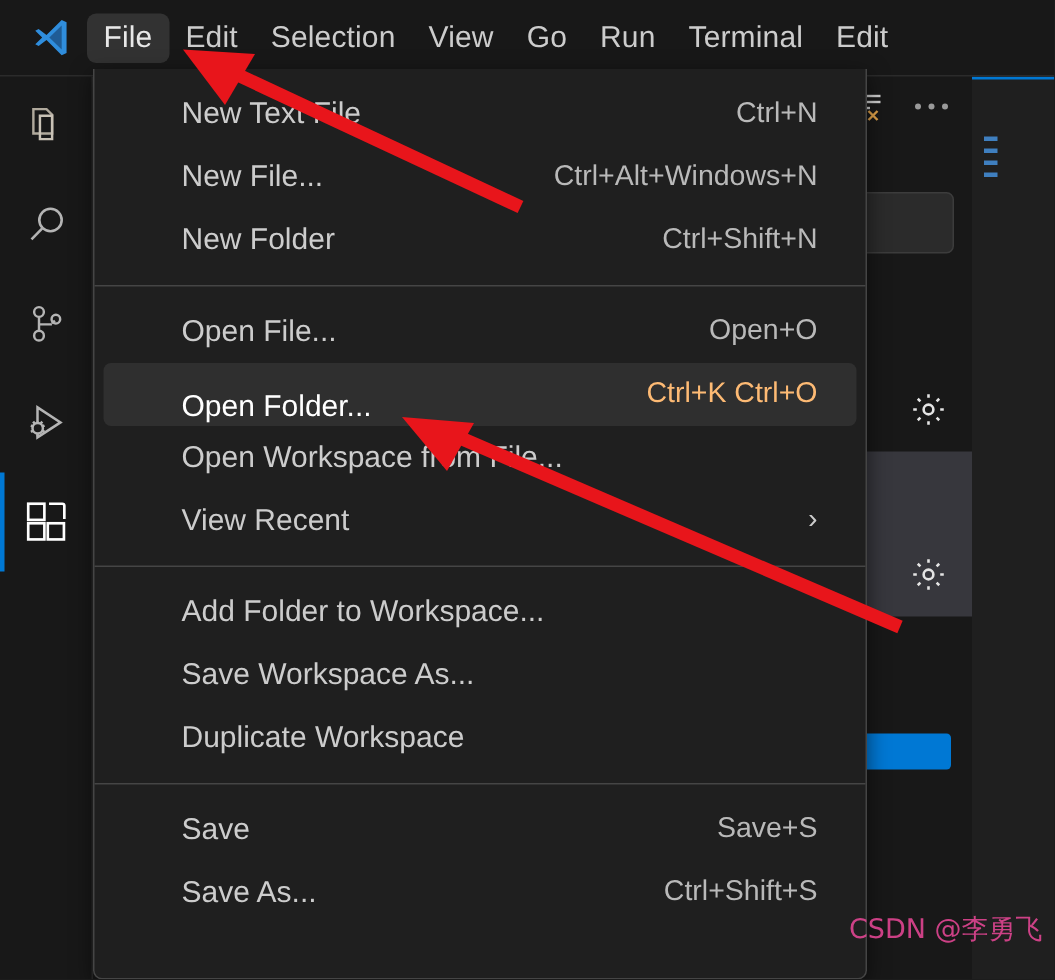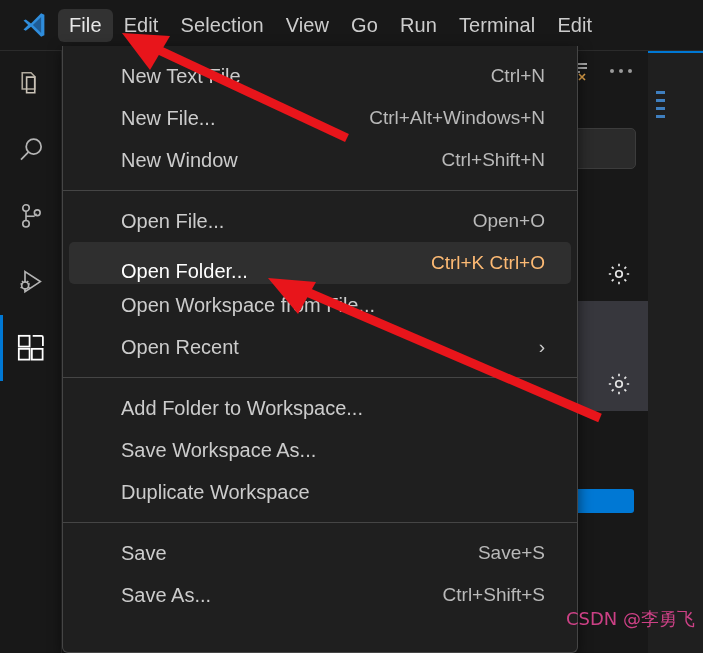--- a/index.html
+++ b/index.html
@@ -267,41 +267,41 @@
     <div class="mgroup">
       <div class="mitem">
         <span class="label">New Text File</span>
         <span class="key">Ctrl+N</span>
       </div>
       <div class="mitem">
         <span class="label">New File...</span>
         <span class="key">Ctrl+Alt+Windows+N</span>
       </div>
       <div class="mitem">
-        <span class="label">New Window</span>
+        <span class="label">New Folder</span>
         <span class="key">Ctrl+Shift+N</span>
       </div>
     </div>
 
     <div class="msep"></div>
 
     <div class="mgroup">
       <div class="mitem">
         <span class="label">Open File...</span>
         <span class="key">Open+O</span>
       </div>
       <div class="mitem highlight">
         <span class="label">Open Folder...</span>
         <span class="key">Ctrl+K Ctrl+O</span>
       </div>
       <div class="mitem">
         <span class="label">Open Workspace from File...</span>
       </div>
       <div class="mitem">
-        <span class="label">Open Recent</span>
+        <span class="label">View Recent</span>
         <span class="chev">›</span>
       </div>
     </div>
 
     <div class="msep"></div>
 
     <div class="mgroup">
       <div class="mitem">
         <span class="label">Add Folder to Workspace...</span>
       </div>

